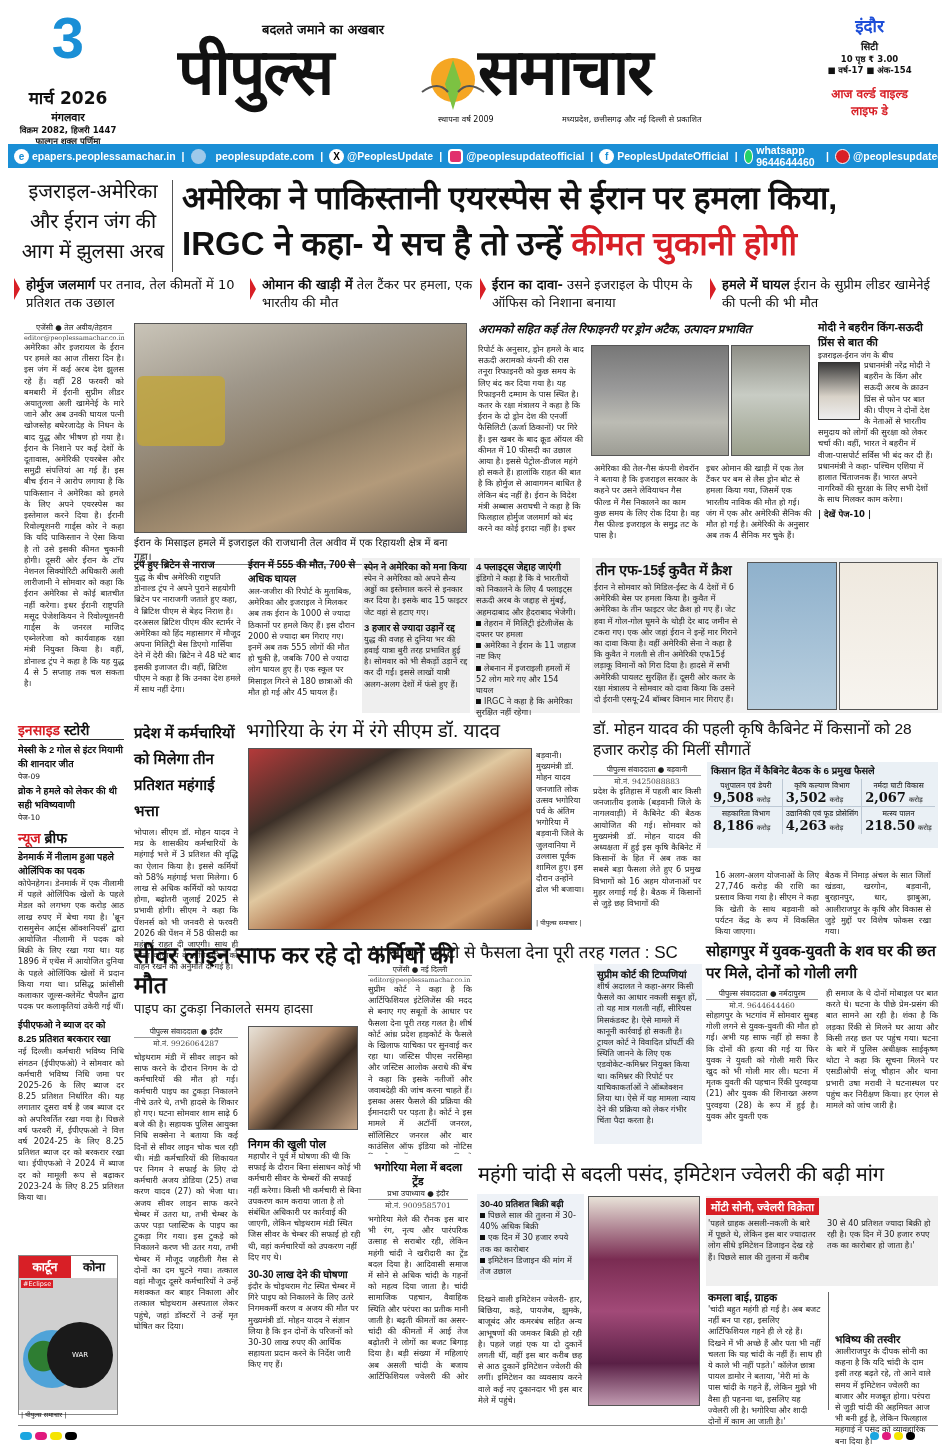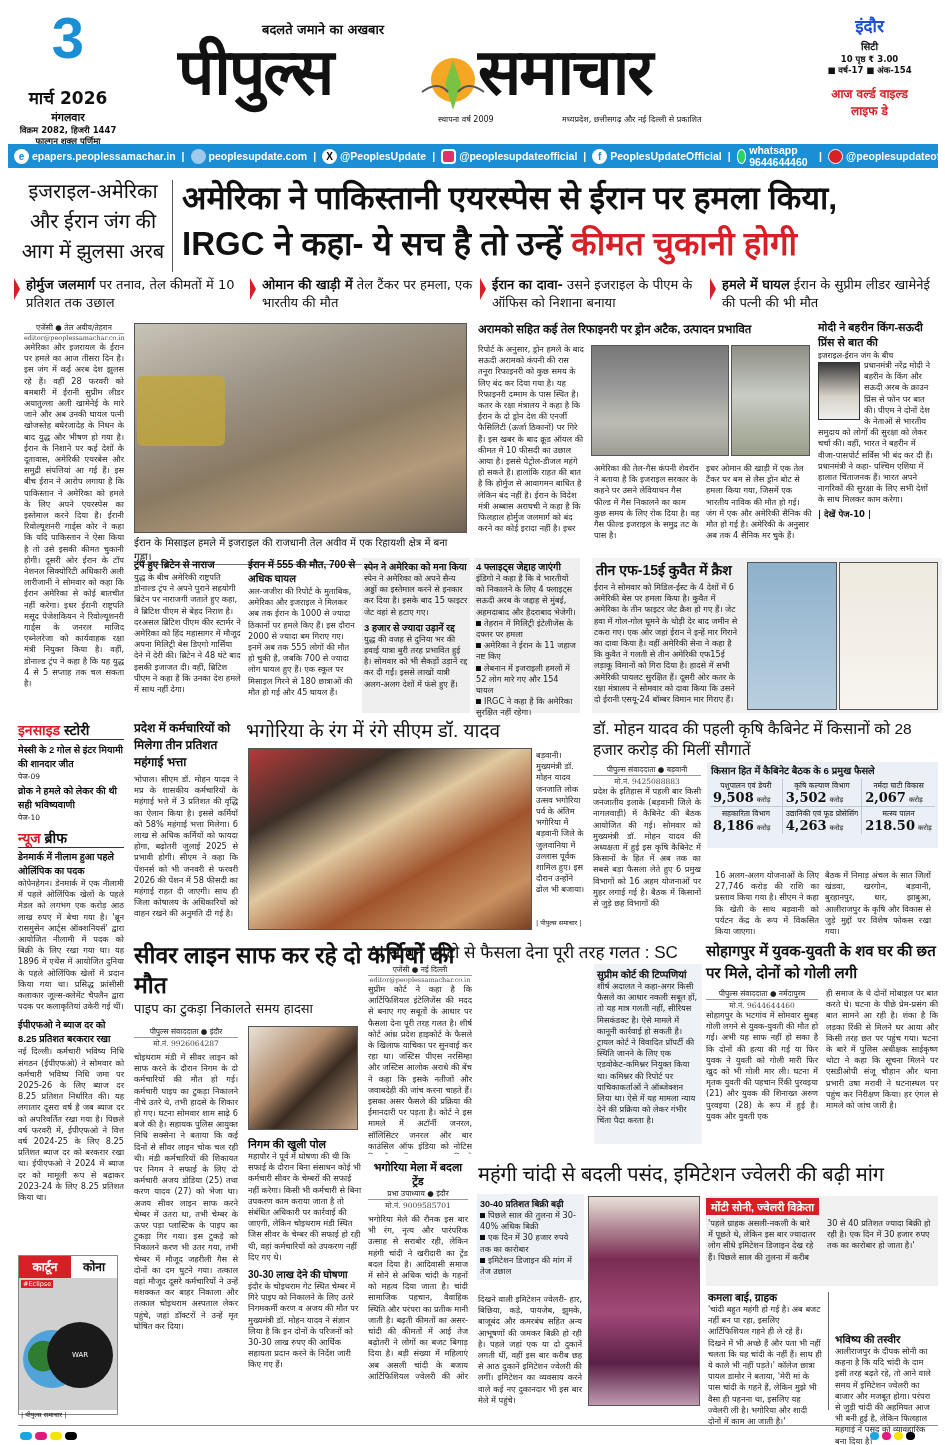--- a/index.html
+++ b/index.html
@@ -47,21 +47,21 @@
     <div style="font-size:12px;font-weight:bold;color:#d81f26;margin-top:10px">आज वर्ल्ड वाइल्ड</div>
     <div style="font-size:12px;font-weight:bold;color:#d81f26">लाइफ डे</div>
   </div>
 </div>
 
 <div class="abs" style="left:8px;top:144px;width:930px;height:24px;background:#1a8fd6;display:flex;align-items:center;gap:6px;padding-left:6px;color:#fff;font-size:10.5px;font-weight:bold;font-family:'Liberation Sans',sans-serif">
   <span style="display:flex;align-items:center;gap:3px">
       <span style="width:15px;height:15px;border-radius:50%;background:#fff;color:#1a8fd6;font-size:10px;text-align:center;line-height:15px">e</span>
       <span>epapers.peoplessamachar.in</span>
     </span>|
-  <span style="display:flex;align-items:center;gap:3px">
+  <span style="display:flex;align-items:center;gap:10px">
       <span style="width:15px;height:15px;border-radius:50%;background:#9ec9ea"></span>
       <span>peoplesupdate.com</span>
     </span>|
   <span style="display:flex;align-items:center;gap:3px">
       <span style="width:15px;height:15px;border-radius:50%;background:#fff;color:#000;font-size:10px;text-align:center;line-height:15px">X</span>
       <span>@PeoplesUpdate</span>
     </span>|
   <span style="display:flex;align-items:center;gap:3px">
       <span style="width:15px;height:15px;border-radius:4px;background:#e1306c;border:2px solid #fff"></span>
       <span>@peoplesupdateofficial</span>
@@ -98,21 +98,21 @@
   <div class="byline">एजेंसी ● तेल अवीव/तेहरान</div>
   <div class="mob" style="font-size:6.5px">editor@peoplessamachar.co.in</div>
   <div class="txt" style="height:382px;overflow:hidden">अमेरिका और इजरायल के ईरान पर हमले का आज तीसरा दिन है। इस जंग में कई अरब देश झुलस रहे हैं। वहीं 28 फरवरी को बमबारी में ईरानी सुप्रीम लीडर अयातुल्ला अली खामेनेई के मारे जाने और अब उनकी घायल पत्नी खोजस्तेह बघेरजादेह के निधन के बाद युद्ध और भीषण हो गया है। ईरान के निशाने पर कई देशों के दूतावास, अमेरिकी एयरबेस और समुद्री संपत्तियां आ गई हैं। इस बीच ईरान ने आरोप लगाया है कि पाकिस्तान ने अमेरिका को हमले के लिए अपने एयरस्पेस का इस्तेमाल करने दिया है। ईरानी रिवोल्यूशनरी गार्ड्स कोर ने कहा कि यदि पाकिस्तान ने ऐसा किया है तो उसे इसकी कीमत चुकानी होगी। दूसरी ओर ईरान के टॉप नेशनल सिक्योरिटी अधिकारी अली लारीजानी ने सोमवार को कहा कि ईरान अमेरिका से कोई बातचीत नहीं करेगा। इधर ईरानी राष्ट्रपति मसूद पेजेशकियन ने रिवोल्यूशनरी गार्ड्स के जनरल माजिद एब्नेलरेजा को कार्यवाहक रक्षा मंत्री नियुक्त किया है। वहीं, डोनाल्ड ट्रंप ने कहा है कि यह युद्ध 4 से 5 सप्ताह तक चल सकता है।</div>
 </div>
 
 <div class="abs photo" style="left:134px;top:323px;width:333px;height:210px;background:linear-gradient(160deg,#c9c4b8 0%,#9f978a 30%,#8a7a63 55%,#b39a7a 75%,#6f6254 100%)">
   <div class="abs" style="left:2px;top:52px;width:88px;height:70px;background:#c2a53a;opacity:.8;border-radius:6px"></div>
 </div>
 <div class="abs" style="left:134px;top:535px;width:333px;font-size:10px;border-bottom:1px solid #737373;padding-bottom:1px">ईरान के मिसाइल हमले में इजराइल की राजधानी तेल अवीव में एक रिहायशी क्षेत्र में बना गड्ढा।</div>
 
-<div class="abs hdl" style="left:478px;top:321px;width:335px;font-size:11.5px;">अरामको सहित कई तेल रिफाइनरी पर ड्रोन अटैक, उत्पादन प्रभावित</div>
+<div class="abs hdl" style="left:478px;top:321px;width:335px;font-size:11.5px;font-style:italic">अरामको सहित कई तेल रिफाइनरी पर ड्रोन अटैक, उत्पादन प्रभावित</div>
 <div class="abs txt" style="left:478px;top:344px;width:108px;height:200px;overflow:hidden;text-align:left">रिपोर्ट के अनुसार, ड्रोन हमले के बाद सऊदी अरामको कंपनी की रास तनूरा रिफाइनरी को कुछ समय के लिए बंद कर दिया गया है। यह रिफाइनरी दम्माम के पास स्थित है। कतर के रक्षा मंत्रालय ने कहा है कि ईरान के दो ड्रोन देश की एनर्जी फैसिलिटी (ऊर्जा ठिकानों) पर गिरे हैं। इस खबर के बाद क्रूड ऑयल की कीमत में 10 फीसदी का उछाल आया है। इससे पेट्रोल-डीजल महंगे हो सकते हैं। हालांकि राहत की बात है कि होर्मुज से आवागमन बाधित है लेकिन बंद नहीं है। ईरान के विदेश मंत्री अब्बास अराघची ने कहा है कि फिलहाल होर्मुज जलमार्ग को बंद करने का कोई इरादा नहीं है। इधर</div>
 <div class="abs photo" style="left:591px;top:345px;width:138px;height:111px;background:linear-gradient(180deg,#777 0%,#9a9a9a 40%,#bcbcb4 70%,#9c9c94 100%)"></div>
 <div class="abs photo" style="left:731px;top:345px;width:79px;height:111px;background:linear-gradient(180deg,#8e8e86 0%,#c8ccc4 45%,#9ba08c 100%)"></div>
 <div class="abs txt" style="left:594px;top:463px;width:106px;text-align:left">अमेरिका की तेल-गैस कंपनी शेवरॉन ने बताया है कि इजराइल सरकार के कहने पर उसने लेवियाथन गैस फील्ड में गैस निकालने का काम कुछ समय के लिए रोक दिया है। वह गैस फील्ड इजराइल के समुद्र तट के पास है।</div>
 <div class="abs txt" style="left:706px;top:463px;width:106px;text-align:left">इधर ओमान की खाड़ी में एक तेल टैंकर पर बम से लैस ड्रोन बोट से हमला किया गया, जिसमें एक भारतीय नाविक की मौत हो गई। जंग में एक और अमेरिकी सैनिक की मौत हो गई है। अमेरिकी के अनुसार अब तक 4 सैनिक मर चुके हैं।</div>
 
 <div class="abs" style="left:818px;top:320px;width:118px">
   <div class="hdl" style="font-size:11px;line-height:15px">मोदी ने बहरीन किंग-सऊदी प्रिंस से बात की</div>
   <div style="font-size:7.8px">इजराइल-ईरान जंग के बीच</div>
   <div style="float:left;width:42px;height:58px;background:linear-gradient(180deg,#3a3a3a,#d8d2c8 60%,#eee);margin:2px 4px 2px 0;border:1px solid #333"></div>
@@ -162,21 +162,21 @@
     <div style="font-size:7.5px">पेज-10</div>
   </div>
   <div class="hdl" style="font-size:14px;border-bottom:1px solid #333;margin-top:6px"><span style="color:#d81f26">न्यूज</span><span> ब्रीफ</span></div>
   <div class="hdl" style="font-size:9.5px;line-height:14px;margin-top:2px">डेनमार्क में नीलाम हुआ पहले ओलिंपिक का पदक</div>
   <div class="txt">कोपेनहेगन। डेनमार्क में एक नीलामी में पहले ओलिंपिक खेलों के पहले मेडल को लगभग एक करोड़ आठ लाख रुपए में बेचा गया है। 'ब्रून रासमुसेन आर्ट्स ऑक्शनियर्स' द्वारा आयोजित नीलामी में पदक को बिक्री के लिए रखा गया था। यह 1896 में एथेंस में आयोजित दुनिया के पहले ओलिंपिक खेलों में प्रदान किया गया था। प्रसिद्ध फ्रांसीसी कलाकार जूल्स-क्लेमेंट चैपलैन द्वारा पदक पर कलाकृतियां उकेरी गई थीं।</div>
   <div class="hdl" style="font-size:9.5px;line-height:14px;margin-top:6px">ईपीएफओ ने ब्याज दर को 8.25 प्रतिशत बरकरार रखा</div>
   <div class="txt">नई दिल्ली। कर्मचारी भविष्य निधि संगठन (ईपीएफओ) ने सोमवार को कर्मचारी भविष्य निधि जमा पर 2025-26 के लिए ब्याज दर 8.25 प्रतिशत निर्धारित की। यह लगातार दूसरा वर्ष है जब ब्याज दर को अपरिवर्तित रखा गया है। पिछले वर्ष फरवरी में, ईपीएफओ ने वित्त वर्ष 2024-25 के लिए 8.25 प्रतिशत ब्याज दर को बरकरार रखा था। ईपीएफओ ने 2024 में ब्याज दर को मामूली रूप से बढ़ाकर 2023-24 के लिए 8.25 प्रतिशत किया था।</div>
 </div>
 
 <div class="abs" style="left:134px;top:720px;width:104px">
-  <div class="hdl" style="font-size:12px;line-height:17px">प्रदेश में कर्मचारियों को मिलेगा तीन प्रतिशत महंगाई भत्ता</div>
+  <div class="hdl" style="font-size:15px;line-height:26px">प्रदेश में कर्मचारियों को मिलेगा तीन प्रतिशत महंगाई भत्ता</div>
   <div class="txt" style="margin-top:3px">भोपाल। सीएम डॉ. मोहन यादव ने मप्र के शासकीय कर्मचारियों के महंगाई भत्ते में 3 प्रतिशत की वृद्धि का ऐलान किया है। इससे कर्मियों को 58% महंगाई भत्ता मिलेगा। 6 लाख से अधिक कर्मियों को फायदा होगा, बढ़ोतरी जुलाई 2025 से प्रभावी होगी। सीएम ने कहा कि पेंशनर्स को भी जनवरी से फरवरी 2026 की पेंशन में 58 फीसदी का महंगाई राहत दी जाएगी। साथ ही जिला कोषालय के अधिकारियों को वाहन रखने की अनुमति दी गई है।</div>
 </div>
 
 <div class="abs" style="left:246px;top:718px;width:340px">
   <div class="hdl" style="font-size:19px;font-weight:normal;line-height:26px">भगोरिया के रंग में रंगे सीएम डॉ. यादव</div>
   <div class="photo" style="position:absolute;left:2px;top:30px;width:284px;height:182px;background:linear-gradient(150deg,#b43a3a 0%,#3c3028 25%,#e0c8a0 45%,#a0542c 65%,#c89060 85%,#7a4020 100%)"></div>
   <div class="txt" style="position:absolute;left:290px;top:32px;width:50px;text-align:left">बड़वानी। मुख्यमंत्री डॉ. मोहन यादव जनजाति लोक उत्सव भगोरिया पर्व के अंतिम भगोरिया में बड़वानी जिले के जुलवानिया में उल्लास पूर्वक शामिल हुए। इस दौरान उन्होंने ढोल भी बजाया।</div>
   <div style="position:absolute;left:290px;top:200px;font-size:6.5px">| पीपुल्स समाचार |</div>
 </div>
 

